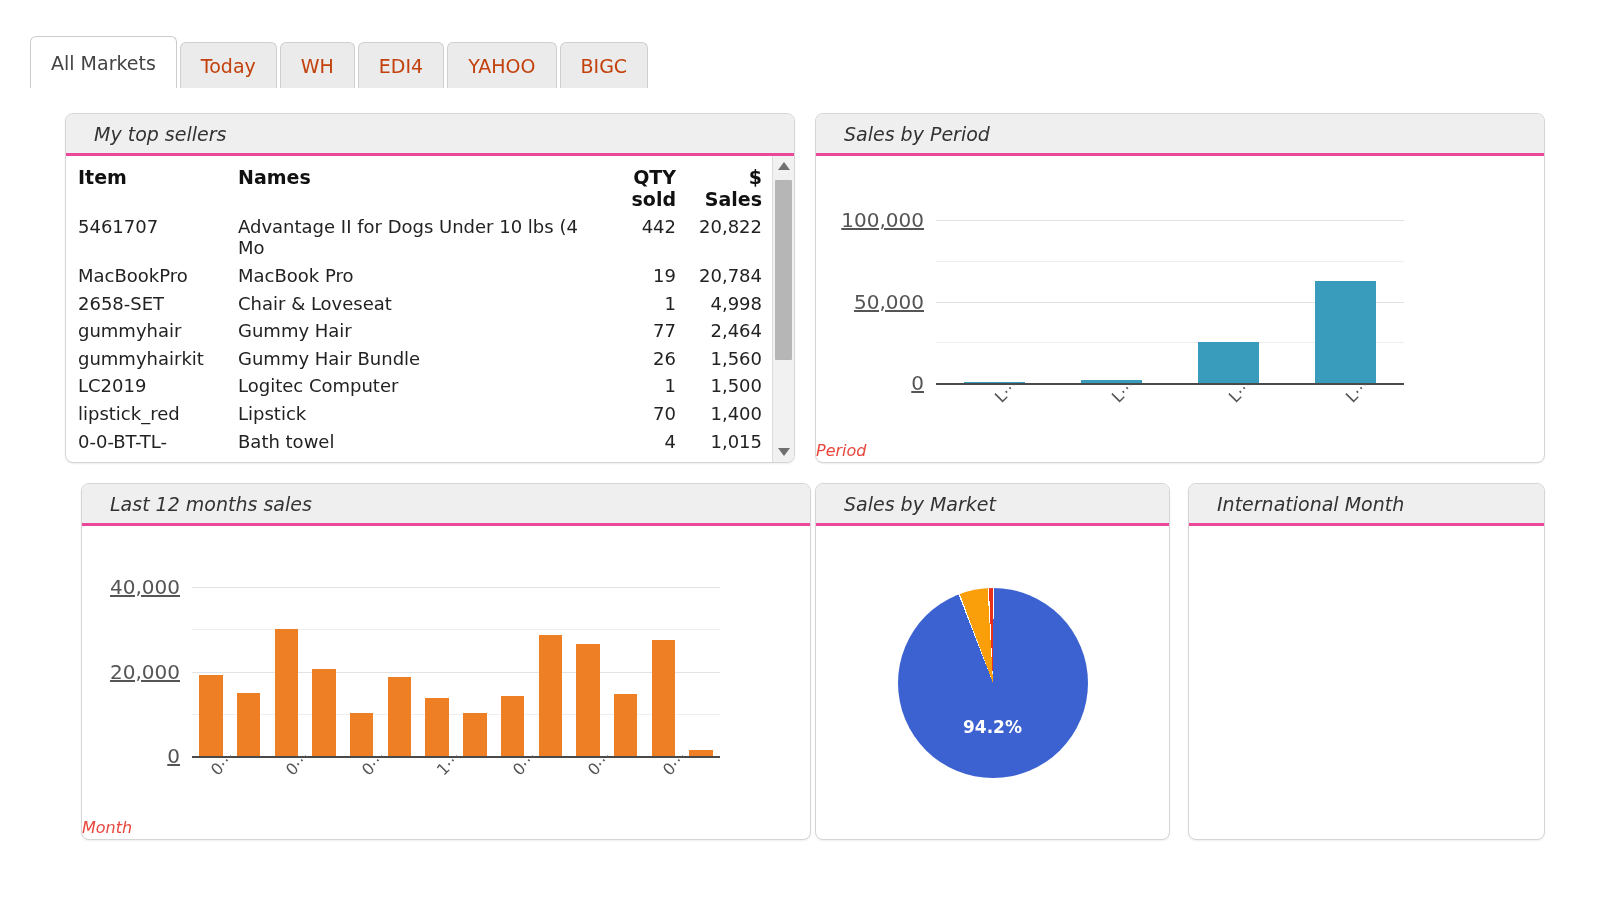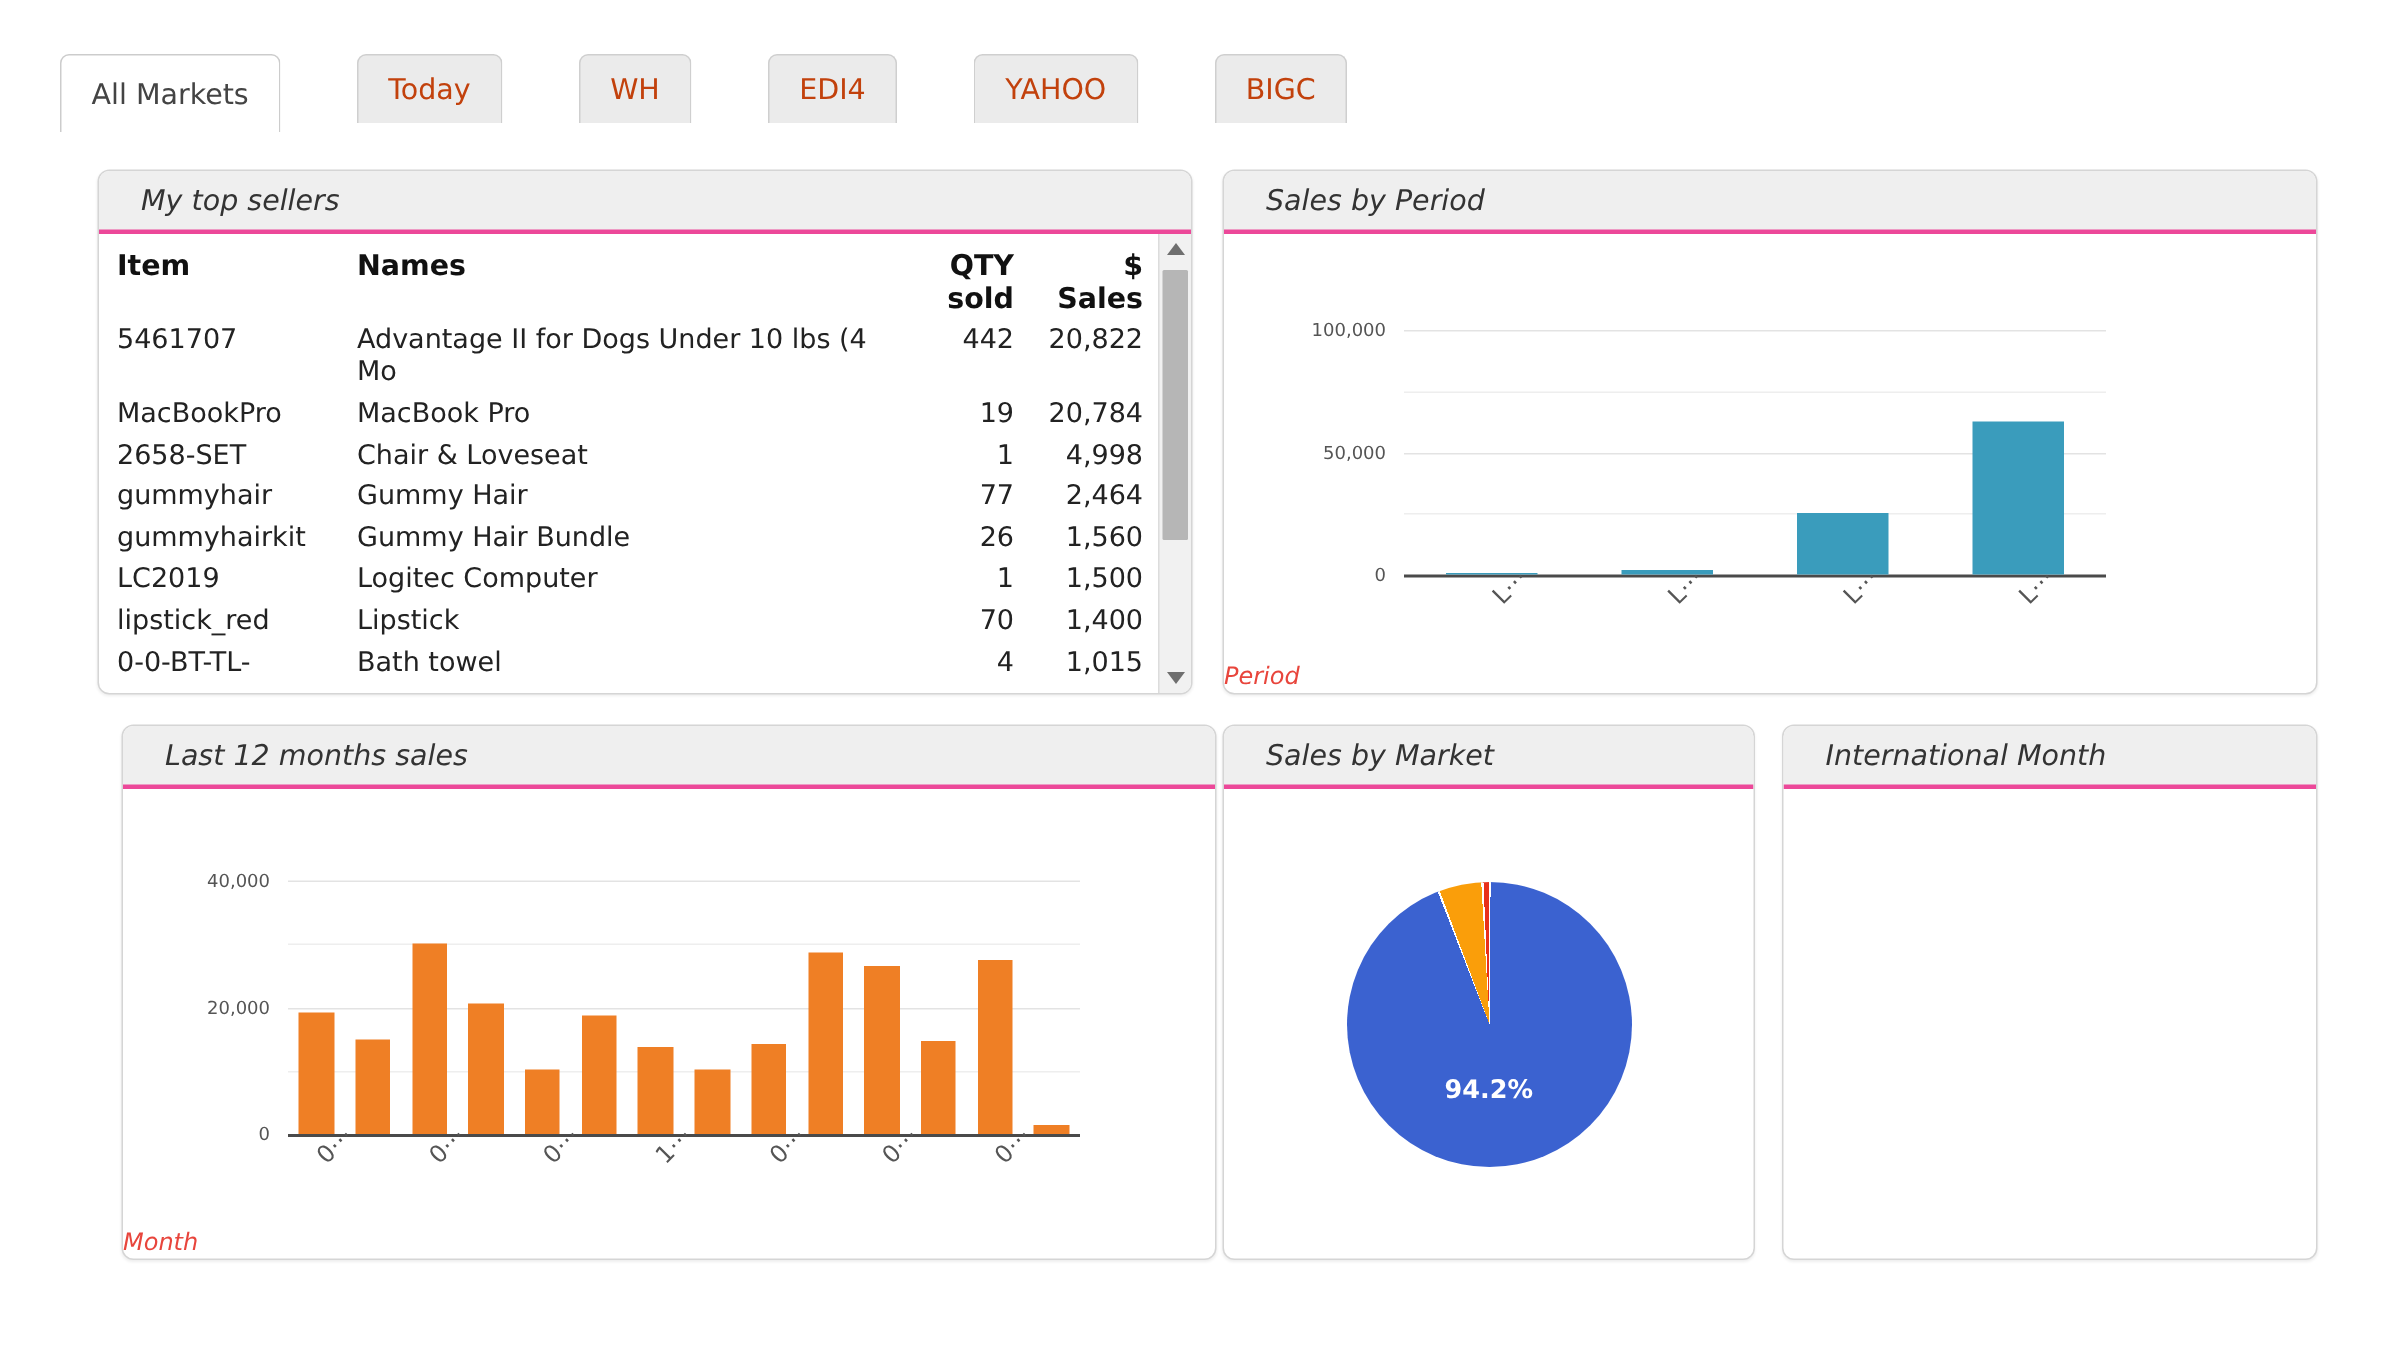--- a/index.html
+++ b/index.html
@@ -6,24 +6,23 @@
   html, body {
     margin: 0; padding: 0;
     width: 1600px; height: 900px;
     background: #ffffff;
     font-family: "DejaVu Sans", "Liberation Sans", sans-serif;
     overflow: hidden;
   }
 
   
   .tabstrip {
-    position: absolute; left: 40px; top: 36px;
-    display: flex; 
+    position: absolute; left: 30px; top: 36px;
+    display: flex; align-items: flex-end;
     height: 52px;
-    gap: 48px;
   }
   .tab {
     height: 46px;
     padding: 0 20px;
     display: flex; align-items: center; justify-content: center;
     font-size: 19px;
     color: #c2410c;
     background: #ebebeb;
     border: 1px solid #cfcfcf;
     border-bottom: none;
@@ -118,21 +117,21 @@
     position: absolute; left: 2px; right: 2px;
     top: 24px; height: 180px;
     background: #b6b6b6; border-radius: 1px;
     cursor: pointer;
   }
 
   
   .chart { position: relative; width: 100%; height: 100%; }
   .ylabel {
     position: absolute; right: 0; transform: translateY(-50%);
-    font-size: 12px; color: #555555; white-space: nowrap;
+    font-size: 20px; color: #555555; white-space: nowrap; text-decoration: underline;
   }
   .gridline {
     position: absolute; height: 1px; background: #e3e3e3;
   }
   .axisline { position: absolute; height: 2px; background: #4a4a4a; }
   .bar { position: absolute; bottom: 0; }
   .xtick {
     position: absolute; top: 6px;
     font-size: 16px; color: #555555;
     transform-origin: left top;

